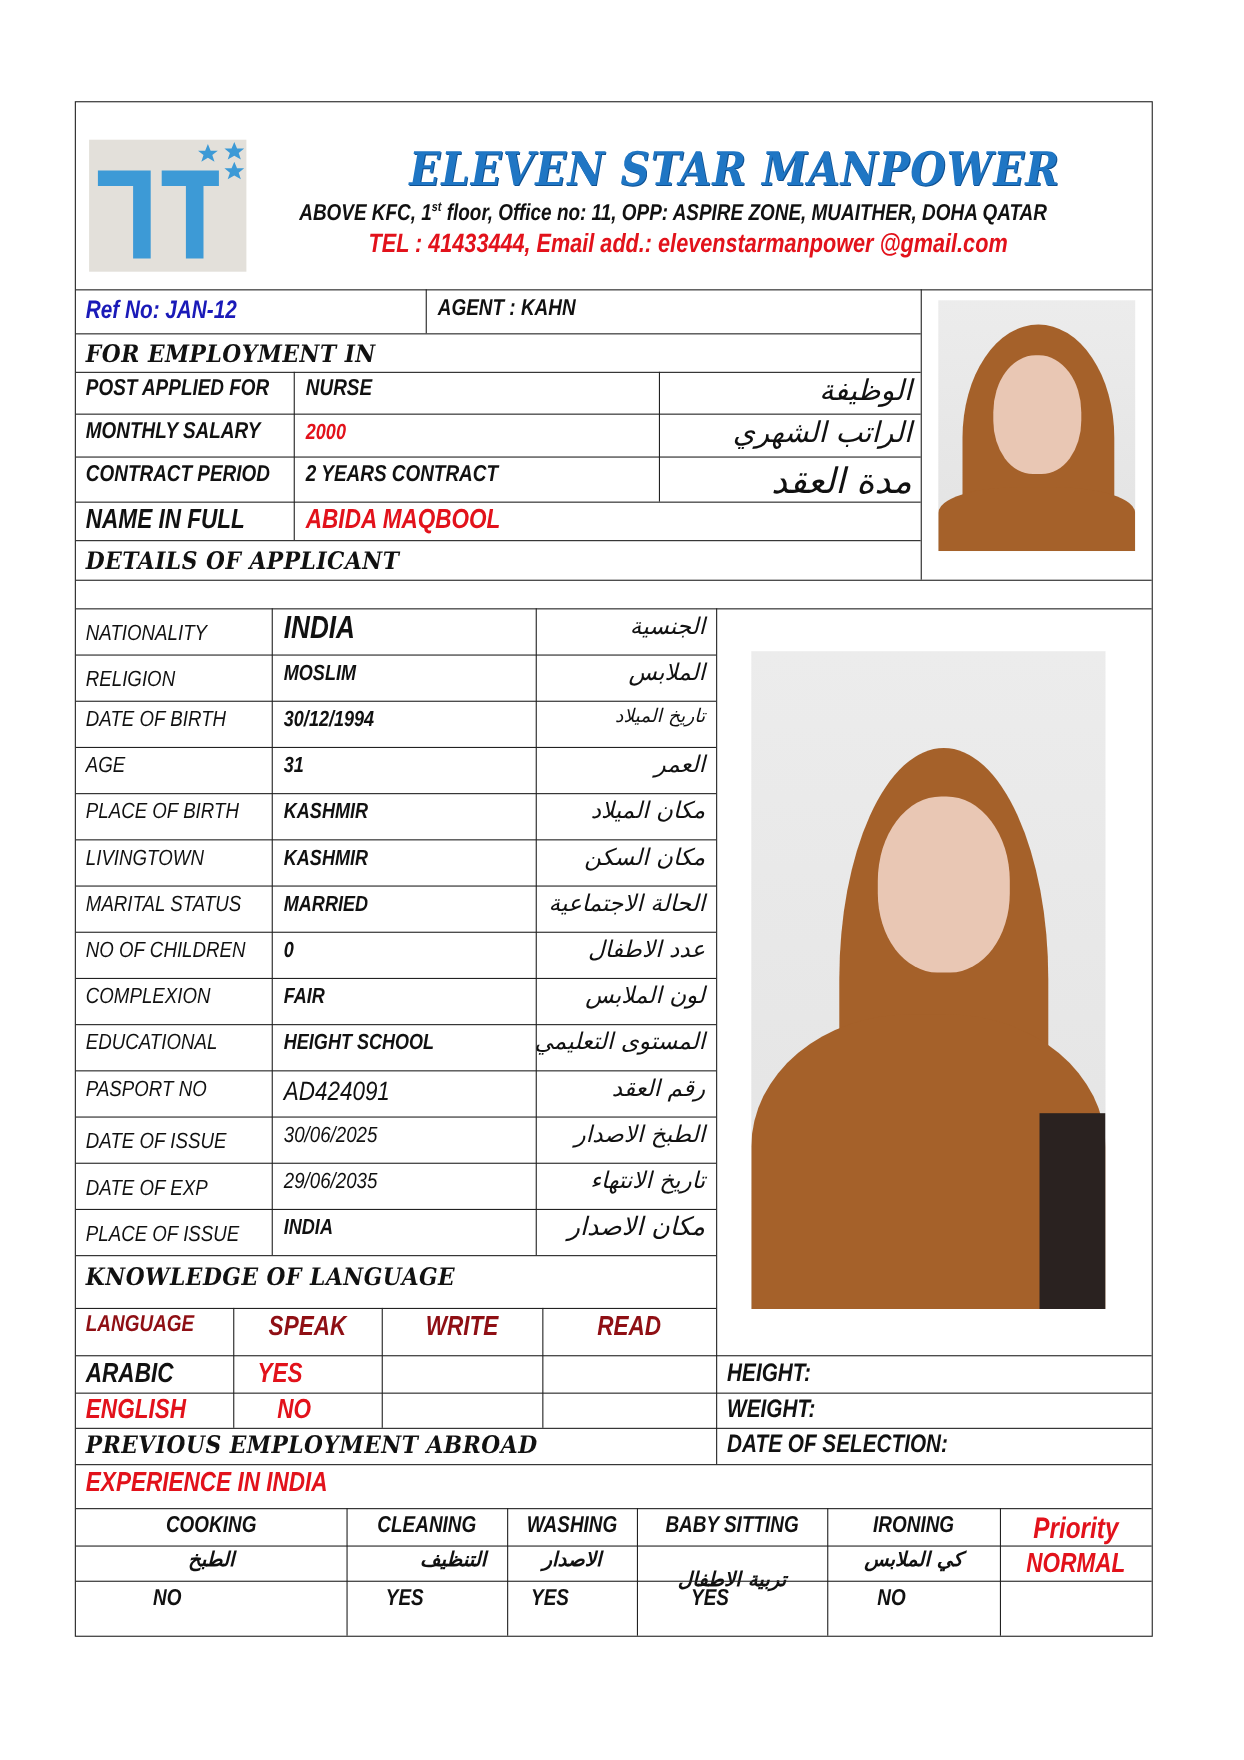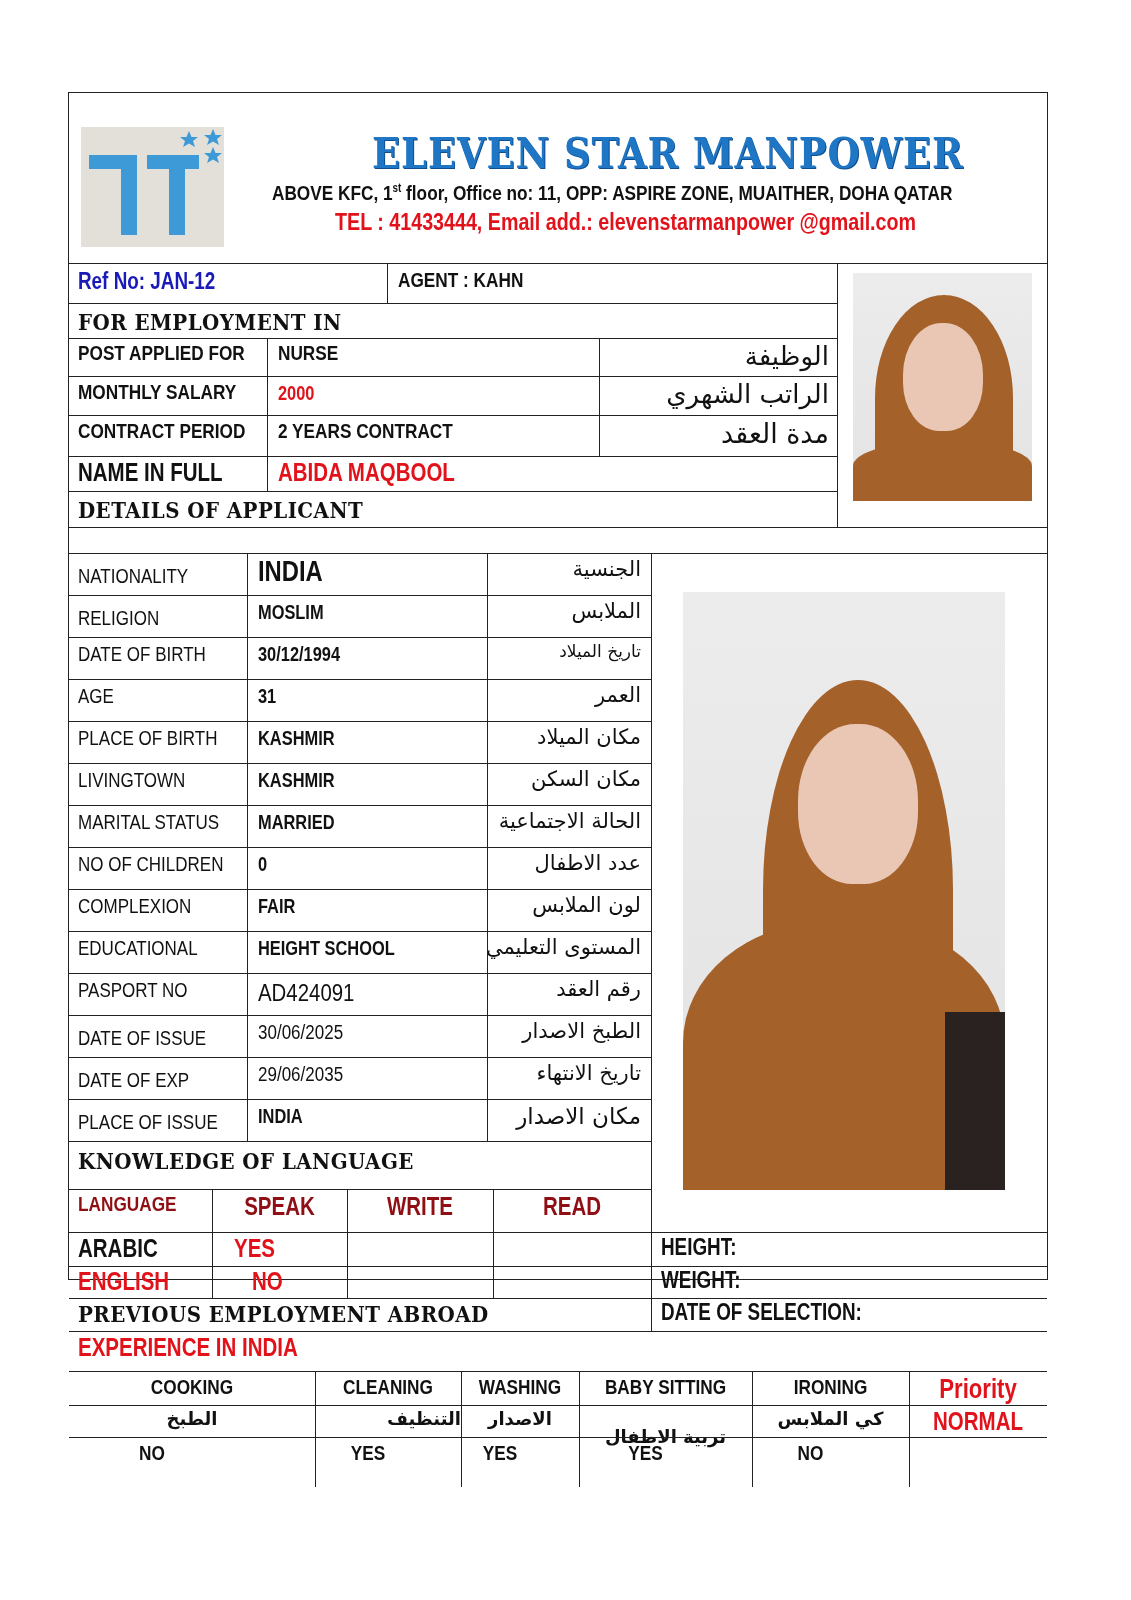--- a/index.html
+++ b/index.html
@@ -1,17 +1,17 @@
 <!DOCTYPE html>
 <html><head>
 <meta charset="utf-8">
 <style>
   html, body { margin:0; padding:0; background:#ffffff; }
   body { width:1131px; height:1600px; position:relative; font-family:"Liberation Sans", sans-serif; color:#111; }
-  .page { position:absolute; left:68px; top:92px; width:980px; height:1188px; border:1.5px solid #222; box-sizing:border-box; }
+  .page { position:absolute; left:68px; top:92px; width:980px; height:1396px; border:1.5px solid #222; box-sizing:border-box;font-style:italic; }
   .abs { position:absolute; box-sizing:border-box; }
   .hl { position:absolute; height:0; border-top:1.5px solid #222; }
   .vl { position:absolute; width:0; border-left:1.5px solid #222; }
   .cond { font-family:"Liberation Sans", sans-serif; font-weight:bold; transform:scaleX(0.82); transform-origin:left center; white-space:nowrap; }
   .condc { font-family:"Liberation Sans", sans-serif; font-weight:bold; transform:scaleX(0.82); transform-origin:center center; white-space:nowrap; text-align:center; }
   .reg { font-family:"Liberation Sans", sans-serif; transform:scaleX(0.85); transform-origin:left center; white-space:nowrap; }
   .serif-head { font-family:"DejaVu Serif", serif; font-weight:bold; letter-spacing:0.5px; transform:scaleX(0.9); transform-origin:left center; white-space:nowrap; }
   .ar { font-family:"DejaVu Sans", sans-serif; direction:rtl; text-align:right; white-space:nowrap; }
   .red { color:#e2121b; }
   .dred { color:#8f0f14; }
@@ -66,21 +66,21 @@
   <div class="hl" style="left:0;top:283px;width:768px;"></div>
   <div>
     <div class="abs cond" style="left:9px;top:287px;font-size:21px;">MONTHLY SALARY</div>
     <div class="abs cond red" style="left:209px;top:289px;font-size:20px;">2000</div>
     <div class="abs ar" style="right:218px;top:286px;font-size:26px;">الراتب الشهري</div>
   </div>
   <div class="hl" style="left:0;top:322px;width:768px;"></div>
   <div>
     <div class="abs cond" style="left:9px;top:326px;font-size:21px;">CONTRACT PERIOD</div>
     <div class="abs cond" style="left:209px;top:326px;font-size:21px;">2 YEARS CONTRACT</div>
-    <div class="abs ar" style="right:218px;top:325px;font-size:27px;">مدة العقد</div>
+    <div class="abs ar" style="right:218px;top:325px;font-size:32px;">مدة العقد</div>
   </div>
   <div class="vl" style="left:530px;top:245px;height:118px;"></div>
   <div class="hl" style="left:0;top:363px;width:768px;"></div>
 
   <div class="abs cond" style="left:9px;top:365px;font-size:25px;">NAME IN FULL</div>
   <div class="abs cond red" style="left:209px;top:365px;font-size:25px;">ABIDA MAQBOOL</div>
   <div class="vl" style="left:198px;top:245px;height:153px;"></div>
   <div class="hl" style="left:0;top:398px;width:768px;"></div>
 
   <div class="abs serif-head" style="left:9px;top:404px;font-size:22px;">DETAILS  OF  APPLICANT</div>
@@ -213,21 +213,21 @@
   <div class="hl" style="left:0;top:1278px;width:978px;"></div>
 
   <div id="skills-table">
       <div>
         <div class="abs condc" style="left:0px;top:1282px;width:246px;font-size:21px;">COOKING</div>
         <div class="abs" style="left:0px;top:1315px;width:246px;font-size:18px;font-weight:bold;text-align:center;direction:rtl;font-family:'DejaVu Sans',sans-serif;">الطبخ</div>
         <div class="abs condc" style="left:-40px;top:1348px;width:246px;font-size:21px;">NO</div>
       </div>
       <div>
         <div class="abs condc" style="left:246px;top:1282px;width:146px;font-size:21px;">CLEANING</div>
-        <div class="abs" style="left:246px;top:1315px;width:146px;font-size:18px;font-weight:bold;direction:rtl;font-family:'DejaVu Sans',sans-serif;padding-left:48px;">التنظيف</div>
+        <div class="abs" style="left:246px;top:1315px;width:146px;font-size:18px;font-weight:bold;text-align:center;direction:rtl;font-family:'DejaVu Sans',sans-serif;padding-left:48px;">التنظيف</div>
         <div class="abs condc" style="left:226px;top:1348px;width:146px;font-size:21px;">YES</div>
       </div>
       <div>
         <div class="abs condc" style="left:392px;top:1282px;width:118px;font-size:21px;">WASHING</div>
         <div class="abs" style="left:392px;top:1315px;width:118px;font-size:18px;font-weight:bold;text-align:center;direction:rtl;font-family:'DejaVu Sans',sans-serif;">الاصدار</div>
         <div class="abs condc" style="left:372px;top:1348px;width:118px;font-size:21px;">YES</div>
       </div>
       <div>
         <div class="abs condc" style="left:510px;top:1282px;width:173px;font-size:21px;">BABY SITTING</div>
         <div class="abs" style="left:510px;top:1315px;width:173px;font-size:18px;font-weight:bold;text-align:center;direction:rtl;font-family:'DejaVu Sans',sans-serif;margin-top:18px;">تربية الاطفال</div>

